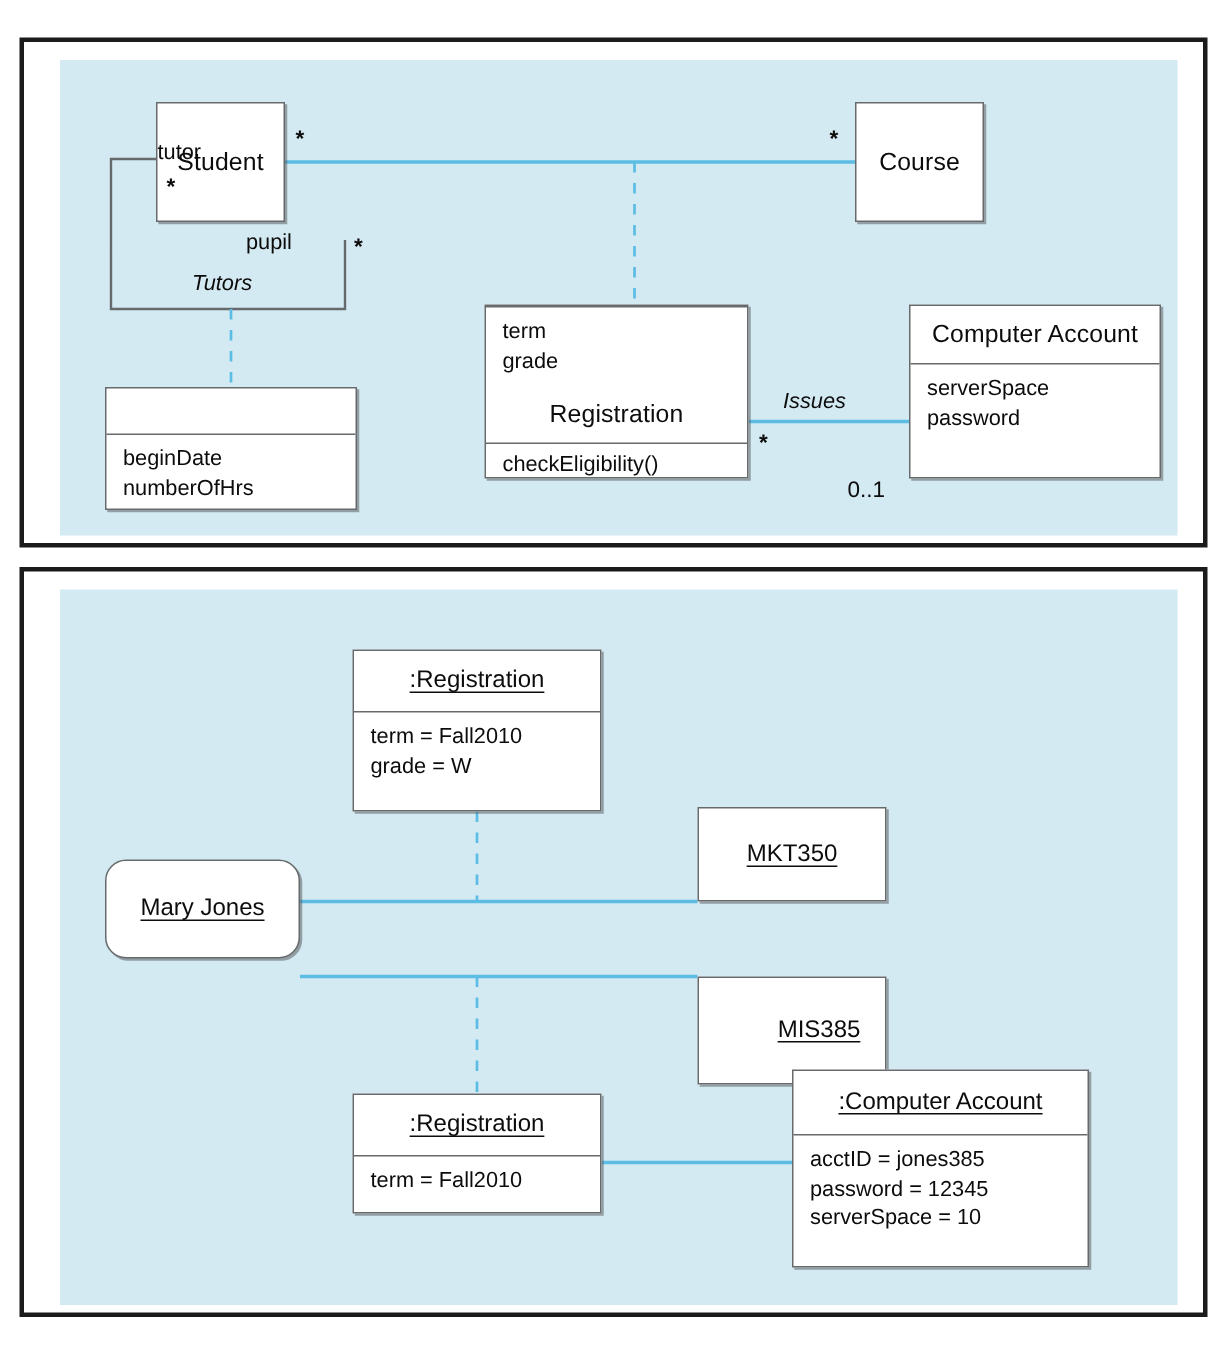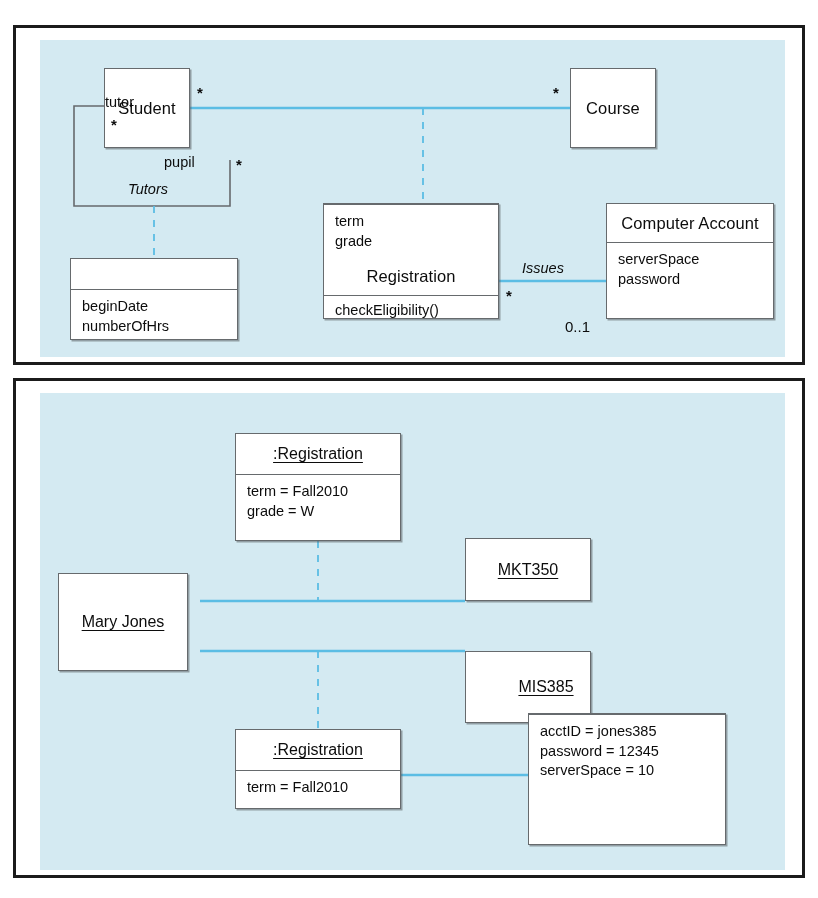--- a/index.html
+++ b/index.html
@@ -218,21 +218,21 @@
       <div class="uml-box" style="left:195px; top:40px; width:166px; height:108px;">
         <div class="compartment obj-name" style="height:40px;">
           <span>:Registration</span>
         </div>
         <div class="compartment comp-divider attr-list">
           <div>term = Fall2010</div>
           <div>grade = W</div>
         </div>
       </div>
 
-      <div class="uml-box" style="left:18px; top:180px; width:130px; height:98px;">
+      <div class="uml-box" style="left:30px; top:180px; width:130px; height:66px;border-radius:14px;">
         <div class="compartment obj-name" style="height:100%;">
           <span>Mary Jones</span>
         </div>
       </div>
 
       <div class="uml-box" style="left:425px; top:145px; width:126px; height:63px;">
         <div class="compartment obj-name" style="height:100%;text-align:right;">
           <span>MKT350</span>
         </div>
       </div>
@@ -246,20 +246,23 @@
       <div class="uml-box" style="left:195px; top:336px; width:166px; height:80px;">
         <div class="compartment obj-name" style="height:40px;">
           <span>:Registration</span>
         </div>
         <div class="compartment comp-divider attr-list">
           <div>term = Fall2010</div>
         </div>
       </div>
 
       <div class="uml-box" style="left:488px; top:320px; width:198px; height:132px;">
+        <div class="compartment obj-name" style="height:42px;">
+          <span>:Computer Account</span>
+        </div>
         <div class="compartment comp-divider attr-list">
           <div>acctID = jones385</div>
           <div>password = 12345</div>
           <div>serverSpace = 10</div>
         </div>
       </div>
 
     </div>
   </div>
 

